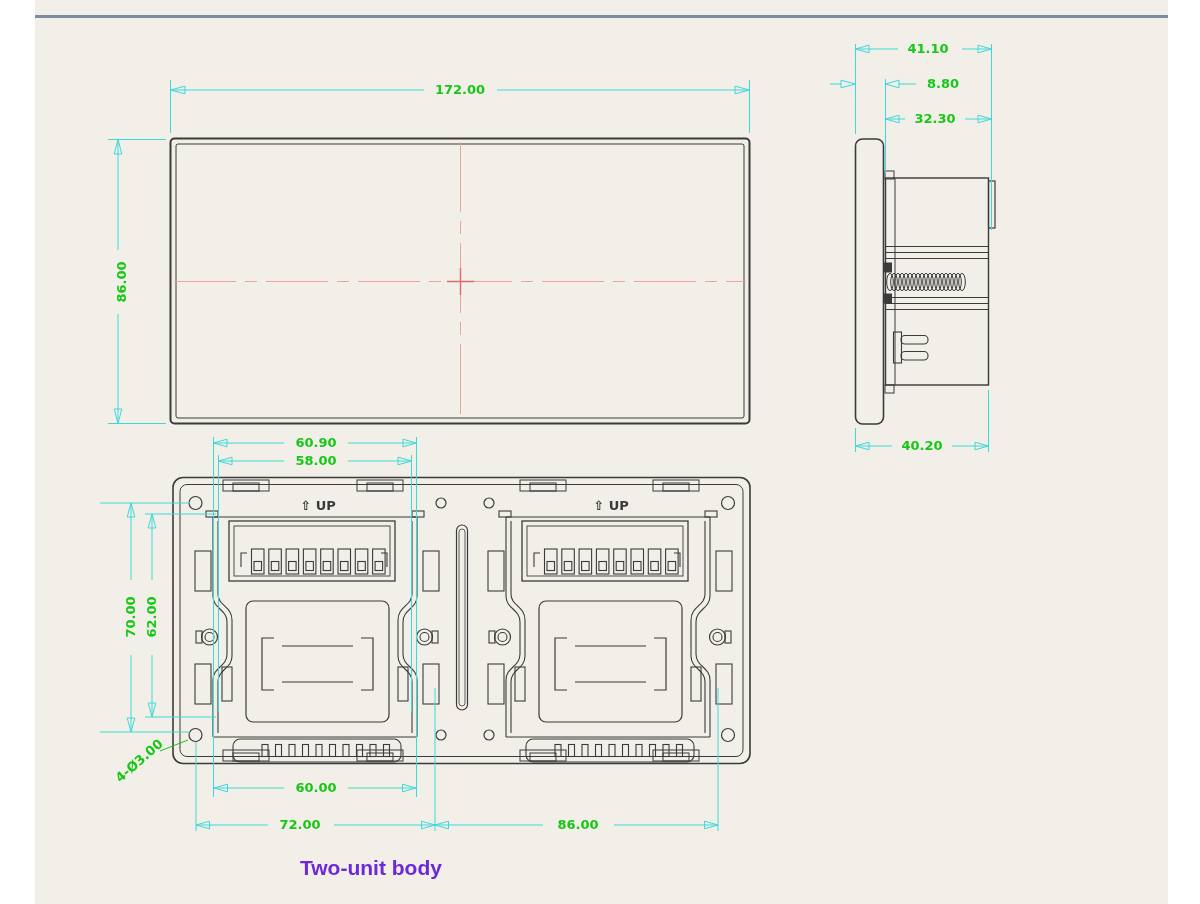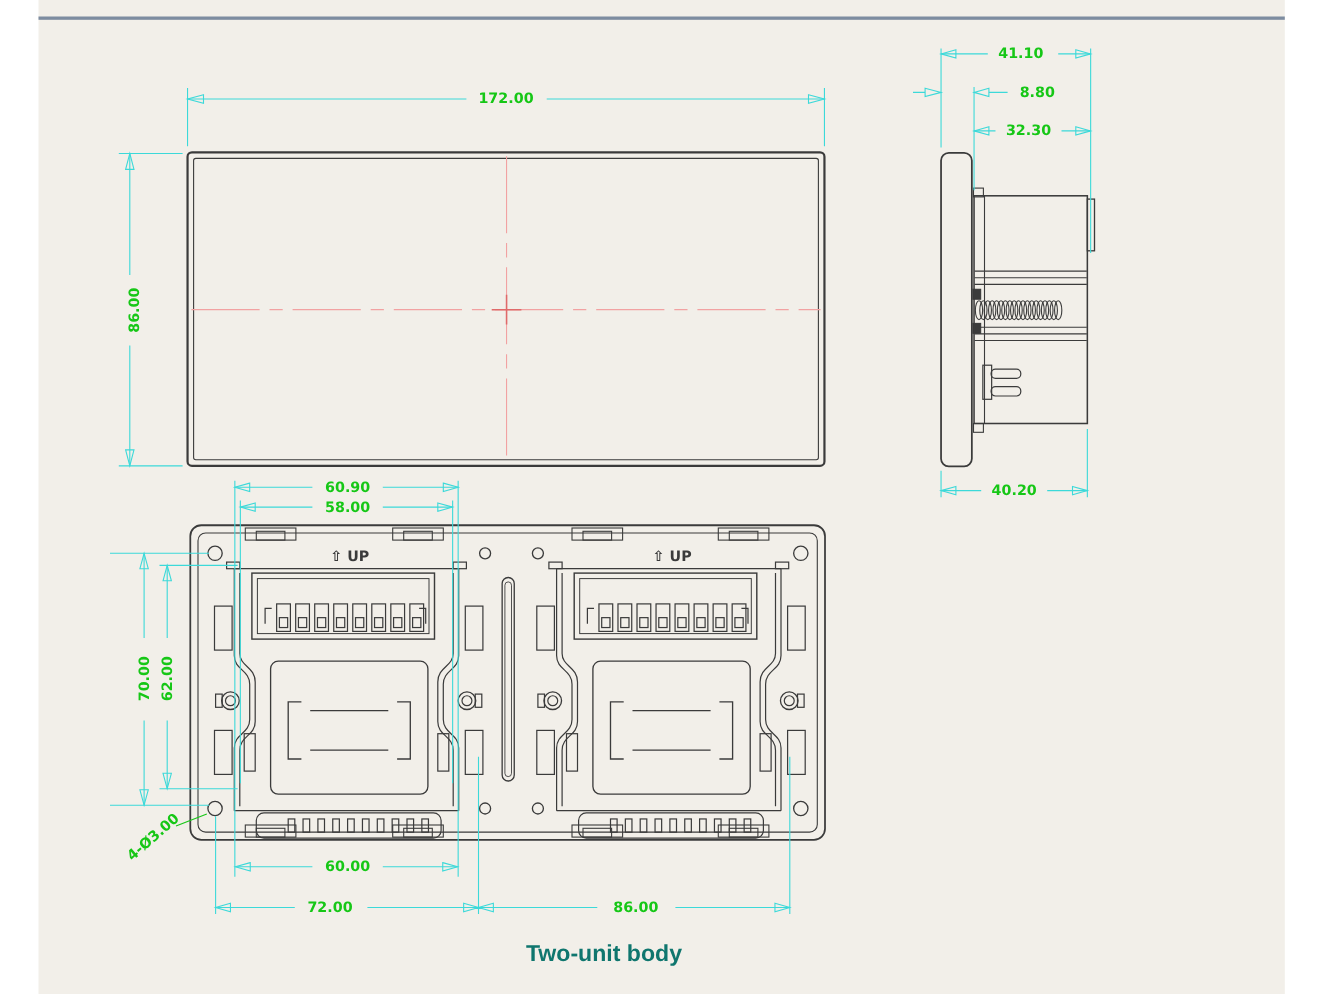--- a/index.html
+++ b/index.html
@@ -1,23 +1,23 @@
 <!DOCTYPE html>
 <html><head>
 <meta charset="utf-8">
 <style>
   html,body{margin:0;padding:0;background:#ffffff;}
   .page{position:relative;width:1200px;height:904px;background:#ffffff;overflow:hidden;
         font-family:"DejaVu Sans",sans-serif;}
   .canvas{position:absolute;left:35px;top:0;width:1133px;height:904px;background:#f2efe9;}
   .divider{position:absolute;left:35px;top:15px;width:1133px;height:3px;background:#7d8ca0;}
   .drawing{position:absolute;left:0;top:0;}
-  .view-title{position:absolute;left:300px;top:856px;width:320px;text-align:right;
+  .view-title{position:absolute;left:300px;top:856px;width:320px;text-align:left;
         font-family:"Liberation Sans","DejaVu Sans",sans-serif;font-weight:bold;
-        font-size:21px;color:#0f766e;}
+        font-size:21px;color:#6d28d9;}
   svg text{font-family:"DejaVu Sans",sans-serif;}
   .dimtxt{font-size:13px;font-weight:bold;fill:#16c716;}
   .uptxt{font-size:13px;font-weight:600;fill:#3a3a3a;}
 </style>
 </head>
 <body>
 
 <div class="page">
   <div class="canvas"></div>
   <div class="divider"></div>

